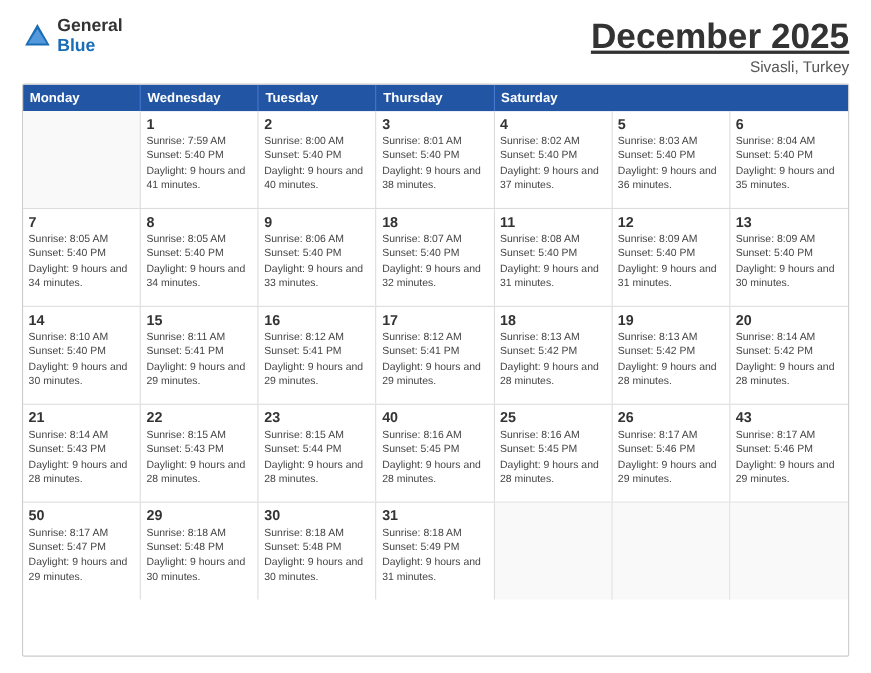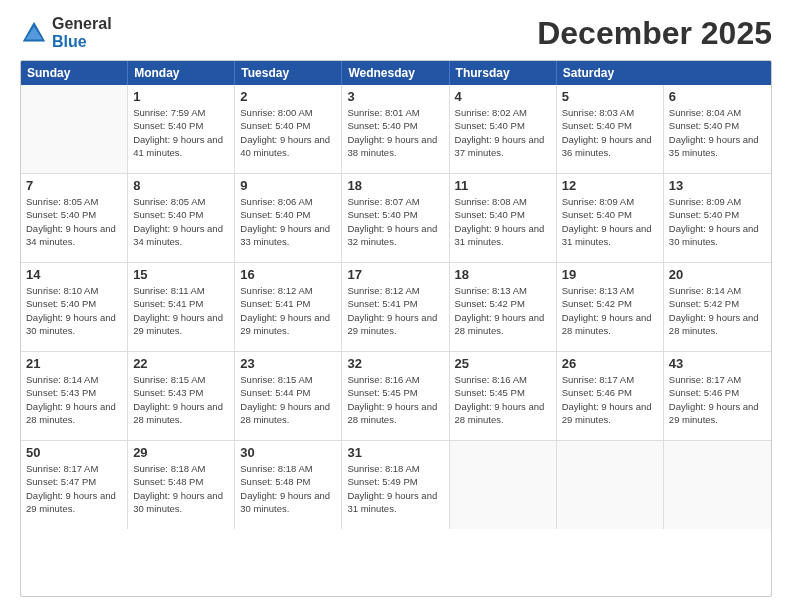--- a/index.html
+++ b/index.html
@@ -42,20 +42,21 @@
       height: 28px;
       margin-right: 4px;
     }
     .title-block {
       text-align: right;
     }
     .month-title {
       font-size: 32px;
       font-weight: bold;
       color: #333;
+      text-decoration: underline;
     }
     .location {
       font-size: 14px;
       color: #555;
     }
     .calendar {
       flex: 1;
       border: 1px solid #ccc;
       border-radius: 2px;
       overflow: hidden;
@@ -114,29 +115,29 @@
         <polygon points="15,3 27,24 3,24" fill="#1a6db5"></polygon>
         <polygon points="15,8 24,22 6,22" fill="#5599dd"></polygon>
       </svg>
       <div class="logo-text">
         <span class="logo-general">General</span>
         <span class="logo-blue">Blue</span>
       </div>
     </div>
     <div class="title-block">
       <div class="month-title">December 2025</div>
+      <div class="location">Sivasli, Turkey</div>
     </div>
   </div>
 
   <div class="calendar">
     <div class="cal-header">
-    <div class="cal-header-cell">Sunday</div>
         <div class="cal-header-cell">Monday</div>
+        <div class="cal-header-cell">Wednesday</div>
         <div class="cal-header-cell">Tuesday</div>
-        <div class="cal-header-cell">Wednesday</div>
         <div class="cal-header-cell">Thursday</div>
         <div class="cal-header-cell">Saturday</div>
       </div>
     <div class="cal-body">
     <div class="cal-row">
           <div class="cal-cell empty"></div>
           <div class="cal-cell">
             <div class="day-num">1</div>
             <div class="day-detail">Sunrise: 7:59 AM<br>Sunset: 5:40 PM<br>Daylight: 9 hours and 41 minutes.</div>
           </div>
@@ -228,21 +229,21 @@
           </div>
           <div class="cal-cell">
             <div class="day-num">22</div>
             <div class="day-detail">Sunrise: 8:15 AM<br>Sunset: 5:43 PM<br>Daylight: 9 hours and 28 minutes.</div>
           </div>
           <div class="cal-cell">
             <div class="day-num">23</div>
             <div class="day-detail">Sunrise: 8:15 AM<br>Sunset: 5:44 PM<br>Daylight: 9 hours and 28 minutes.</div>
           </div>
           <div class="cal-cell">
-            <div class="day-num">32</div>
+            <div class="day-num">40</div>
             <div class="day-detail">Sunrise: 8:16 AM<br>Sunset: 5:45 PM<br>Daylight: 9 hours and 28 minutes.</div>
           </div>
           <div class="cal-cell">
             <div class="day-num">25</div>
             <div class="day-detail">Sunrise: 8:16 AM<br>Sunset: 5:45 PM<br>Daylight: 9 hours and 28 minutes.</div>
           </div>
           <div class="cal-cell">
             <div class="day-num">26</div>
             <div class="day-detail">Sunrise: 8:17 AM<br>Sunset: 5:46 PM<br>Daylight: 9 hours and 29 minutes.</div>
           </div>

